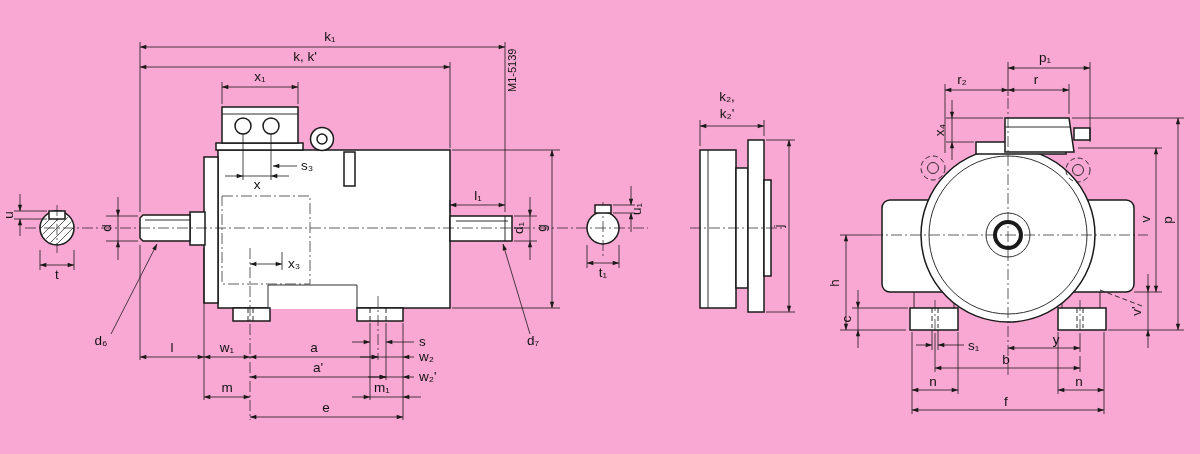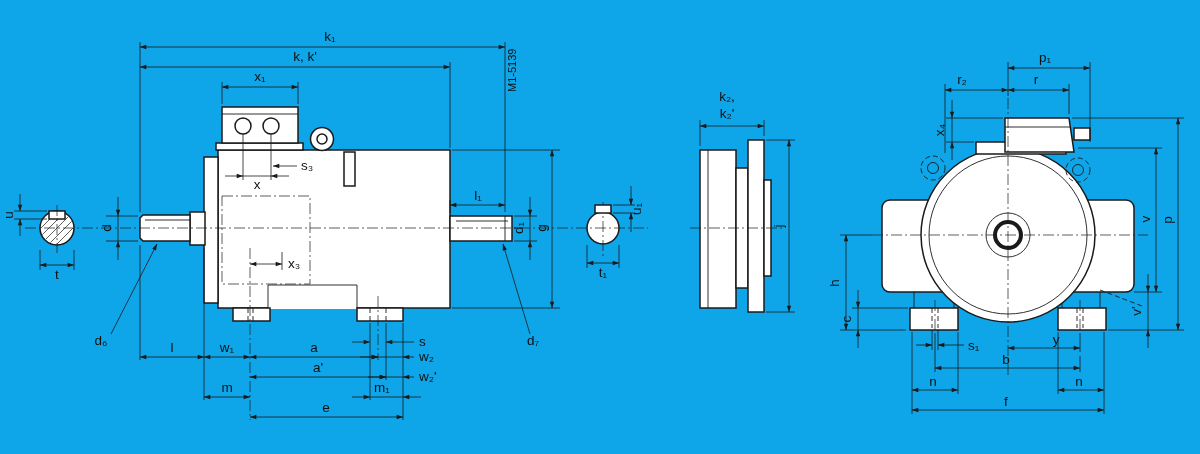--- a/index.html
+++ b/index.html
@@ -1,16 +1,16 @@
 <!DOCTYPE html>
 <html><head>
 <meta charset="utf-8">
 <style>
   html,body{margin:0;padding:0;background:#fff;}
-  .page{width:1200px;height:454px;background:#0ea5e9;position:relative;overflow:hidden;}
+  .page{width:1200px;height:454px;background:#f9a8d4;position:relative;overflow:hidden;}
   svg{display:block;}
   .objf {fill:#ffffff;stroke:#1a1a1a;stroke-width:1.5;}
   .thin {fill:none;stroke:#1a1a1a;stroke-width:0.9;}
   .fillw{fill:#ffffff;stroke:none;}
   .dim  {fill:none;stroke:#1a1a1a;stroke-width:0.8;}
   .cl   {fill:none;stroke:#1a1a1a;stroke-width:0.7;stroke-dasharray:11 3 2 3;}
   .hid  {fill:none;stroke:#1a1a1a;stroke-width:0.9;stroke-dasharray:5 3;}
   .hatch{stroke:#1a1a1a;stroke-width:0.7;}
   .lbl  {font-family:"Liberation Sans","DejaVu Sans",sans-serif;font-size:13.5px;fill:#111;}
   .lbl-sm{font-family:"Liberation Sans","DejaVu Sans",sans-serif;font-size:11px;fill:#111;}

